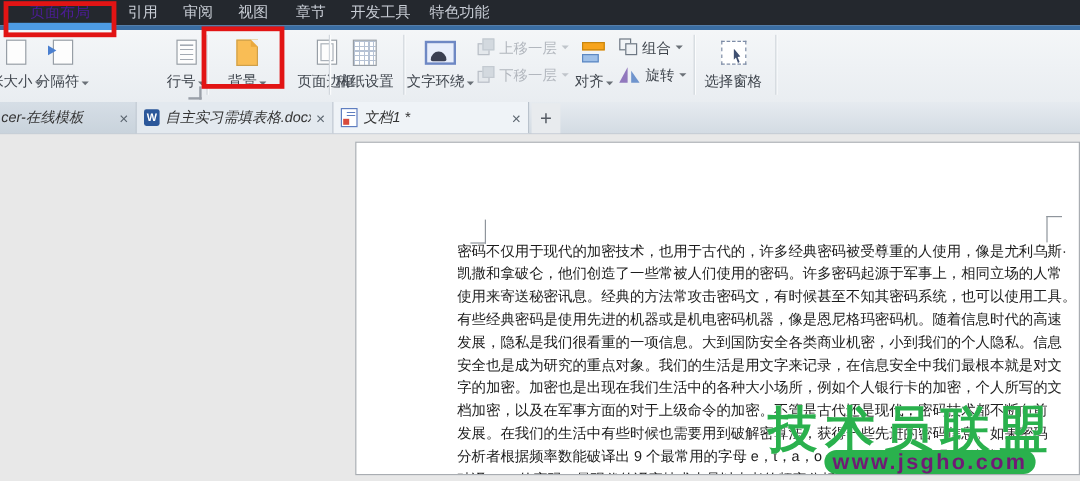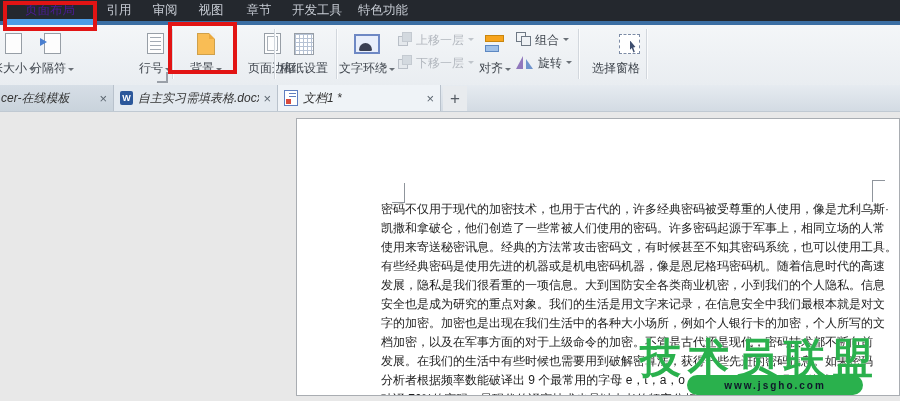--- a/index.html
+++ b/index.html
@@ -29,21 +29,21 @@
   .srow.disabled, .srow.disabled .lbl{color:#b2b7be;}
   .arrow{width:0;height:0;border:3px solid transparent;border-top-color:#6a7077;margin-top:4px;}
   .disabled .arrow{border-top-color:#c0c5cb;}
   .gdiv{position:absolute;top:4px;height:50px;width:1px;background:#d2d7dd;box-shadow:1px 0 0 #fbfcfd;}
   .launcher{position:absolute;left:157px;top:47px;width:9px;height:9px;
             border-right:2px solid #9aa0a8;border-bottom:2px solid #9aa0a8;}
   
   .b-paper{left:-16px;width:58px;} .b-sep{left:24px;width:56px;} .b-col{left:94px;width:42px;}
   .b-lineno{left:134px;width:42px;} .b-bg{left:176px;width:60px;} .b-border{left:216px;width:56px;margin-left:28px;}
   .b-manus{left:276px;width:56px;} .b-wrap{left:338px;width:58px;} .b-align{left:474px;width:42px;}
-  .b-selpane{left:582px;width:58px;align-items:flex-end;}
+  .b-selpane{left:582px;width:58px;}
   .r-forward{left:398px;top:5px;} .r-backward{left:398px;top:28px;}
   .r-group{left:516px;top:5px;} .r-rotate{left:516px;top:28px;}
   .d1{left:172px;} .d2{left:274px;} .d3{left:336px;} .d4{left:578px;} .d5{left:646px;}
   
   .icon-page{width:15px;height:19px;background:#fdfdfd;border:1px solid #979ea6;position:relative;}
   .icon-bgpage{width:16px;height:20px;background:#f9bd55;border:1px solid #cfa04a;position:relative;}
   .icon-bgpage::after{content:"";position:absolute;right:-1px;top:-1px;width:0;height:0;
       border-style:solid;border-width:0 6px 6px 0;border-color:#eef1f4 #eef1f4 #eaa93e transparent;}
   .icon-border::after{content:"";position:absolute;left:2px;top:2px;right:2px;bottom:2px;border:1px solid #aab1b9;}
   .blueflag{position:absolute;left:-5px;top:4px;width:0;height:0;border:4px solid transparent;border-left:7px solid #4a7fd0;}
@@ -100,21 +100,21 @@
   .cropmark-right{position:absolute;left:575px;top:61px;width:12px;height:21px;
       border-left:1px solid #8f959c;border-top:1px solid #8f959c;}
   .bodytext{position:absolute;left:84px;top:81px;width:522px;}
   .tline{height:19px;line-height:19px;font-size:12px;color:#1c1c1c;white-space:nowrap;
       font-family:"Liberation Sans","DejaVu Sans",sans-serif;}
   
   .wm-title{position:absolute;left:640px;top:331px;z-index:30;font-size:41px;font-weight:bold;
       color:#2ab14d;letter-spacing:7px;white-space:nowrap;text-shadow:0 0 1px #ffffff;}
   .wm-pill{position:absolute;left:687px;top:375px;width:176px;height:20px;border-radius:10px;
       background:#2ab14d;z-index:31;display:flex;align-items:center;justify-content:center;
-      color:#0f172a;font-weight:bold;font-size:10px;letter-spacing:2px;}
+      color:#701a75;font-weight:bold;font-size:18px;letter-spacing:2px;}
   
   .redbox{position:absolute;border:4px solid #e21414;box-sizing:border-box;z-index:50;}
   .rb1{left:3px;top:1px;width:94px;height:30px;}
   .rb2{left:168px;top:22px;width:69px;height:52px;}
 </style>
 </head>
 <body>
 
 <div class="titlebar"></div>
 <div class="accentline"></div>

